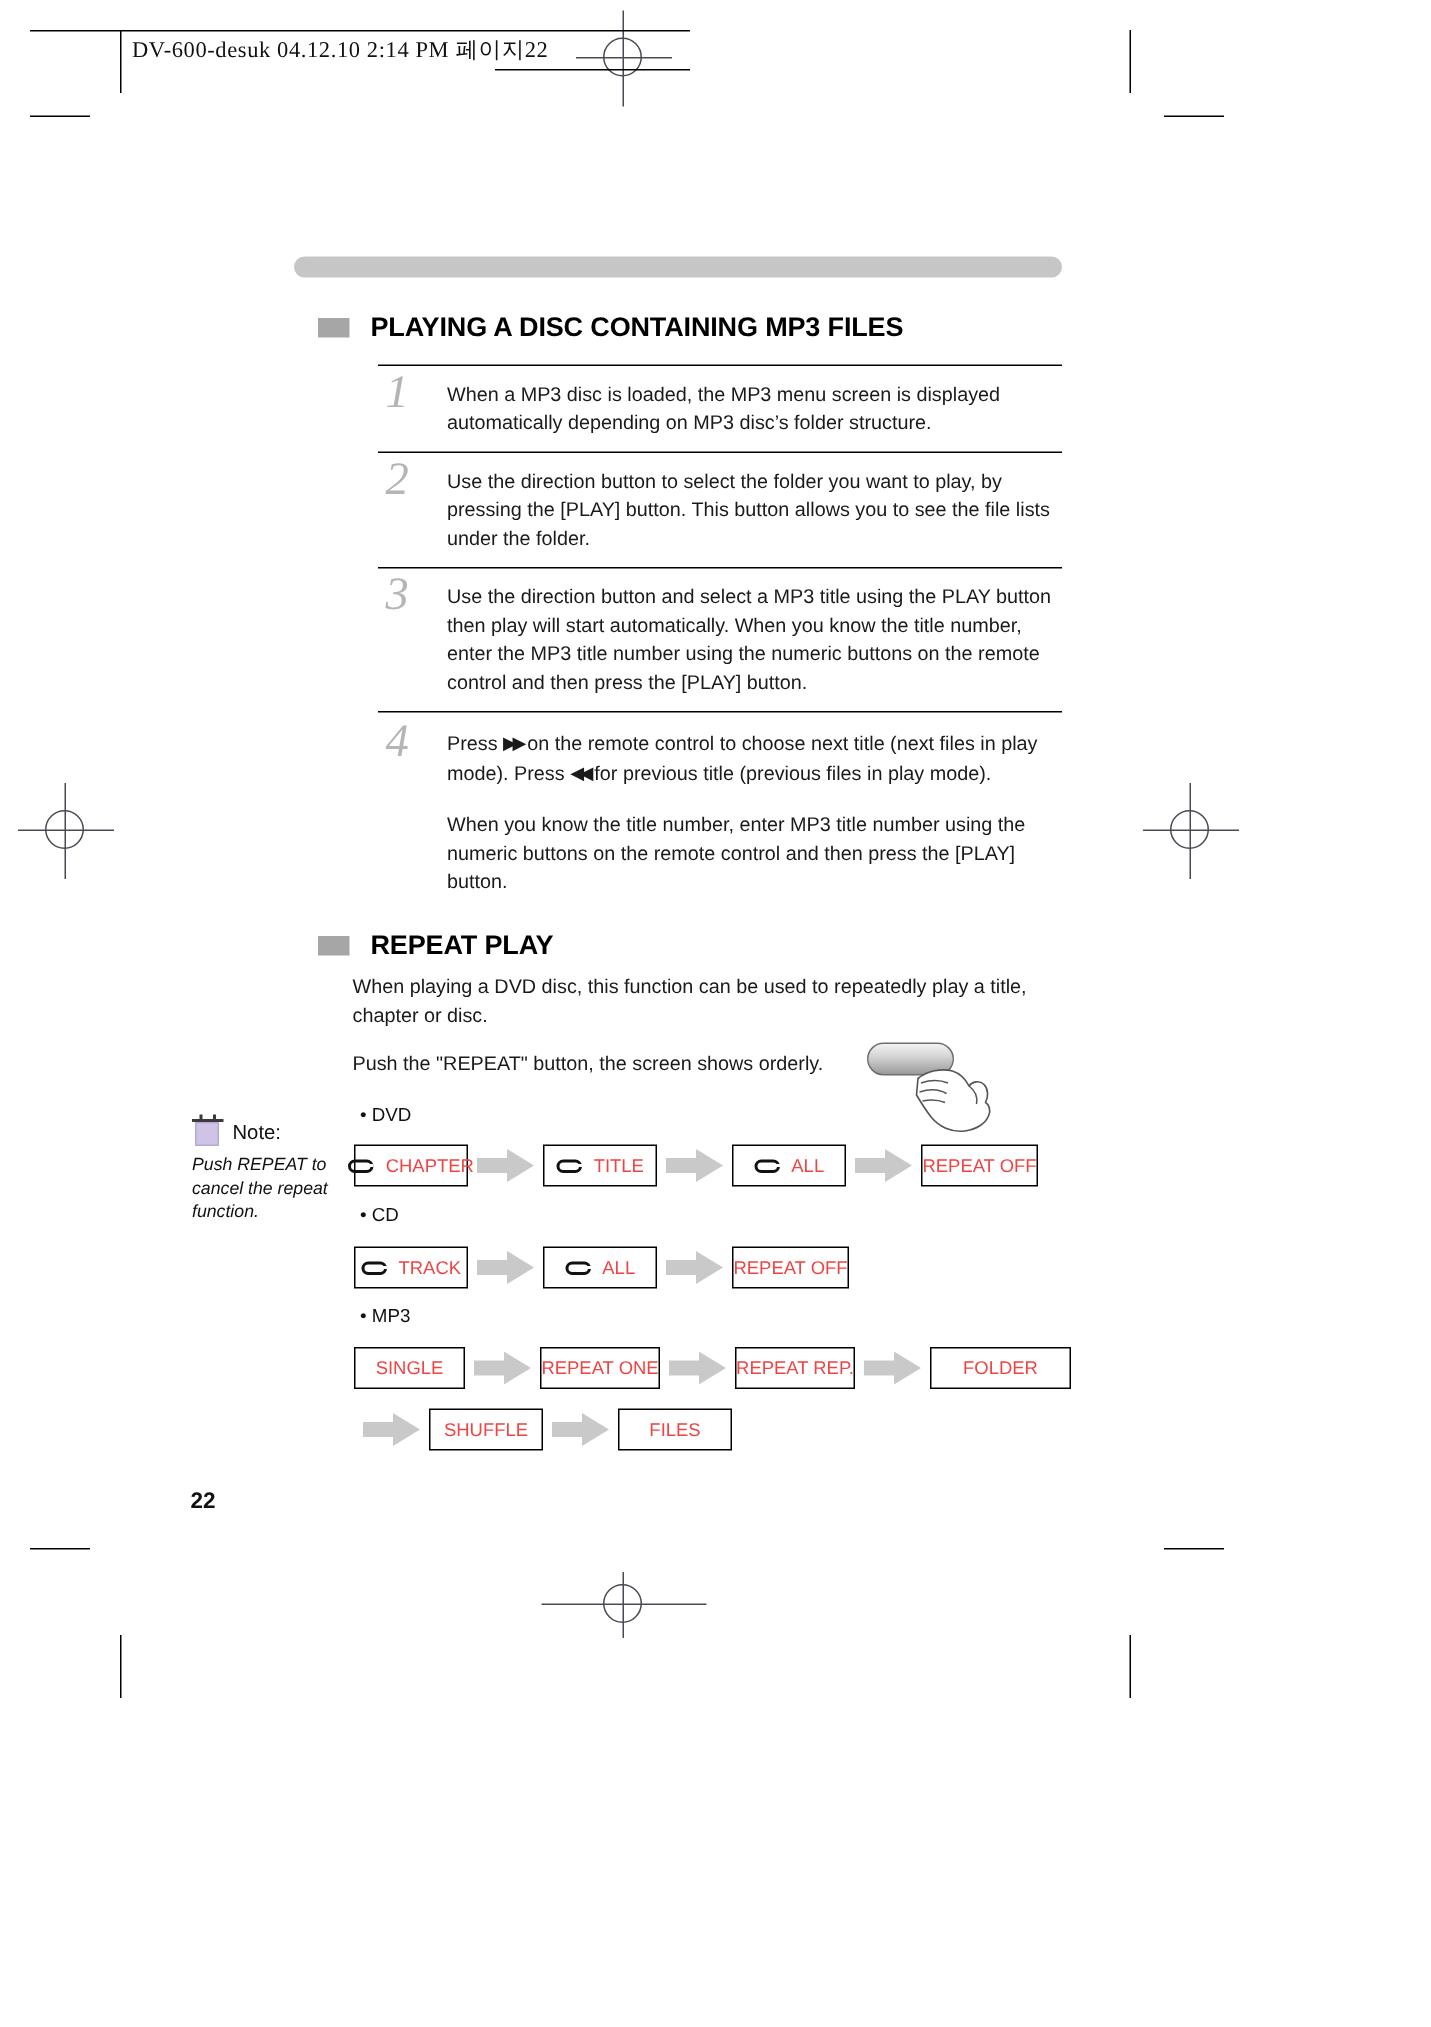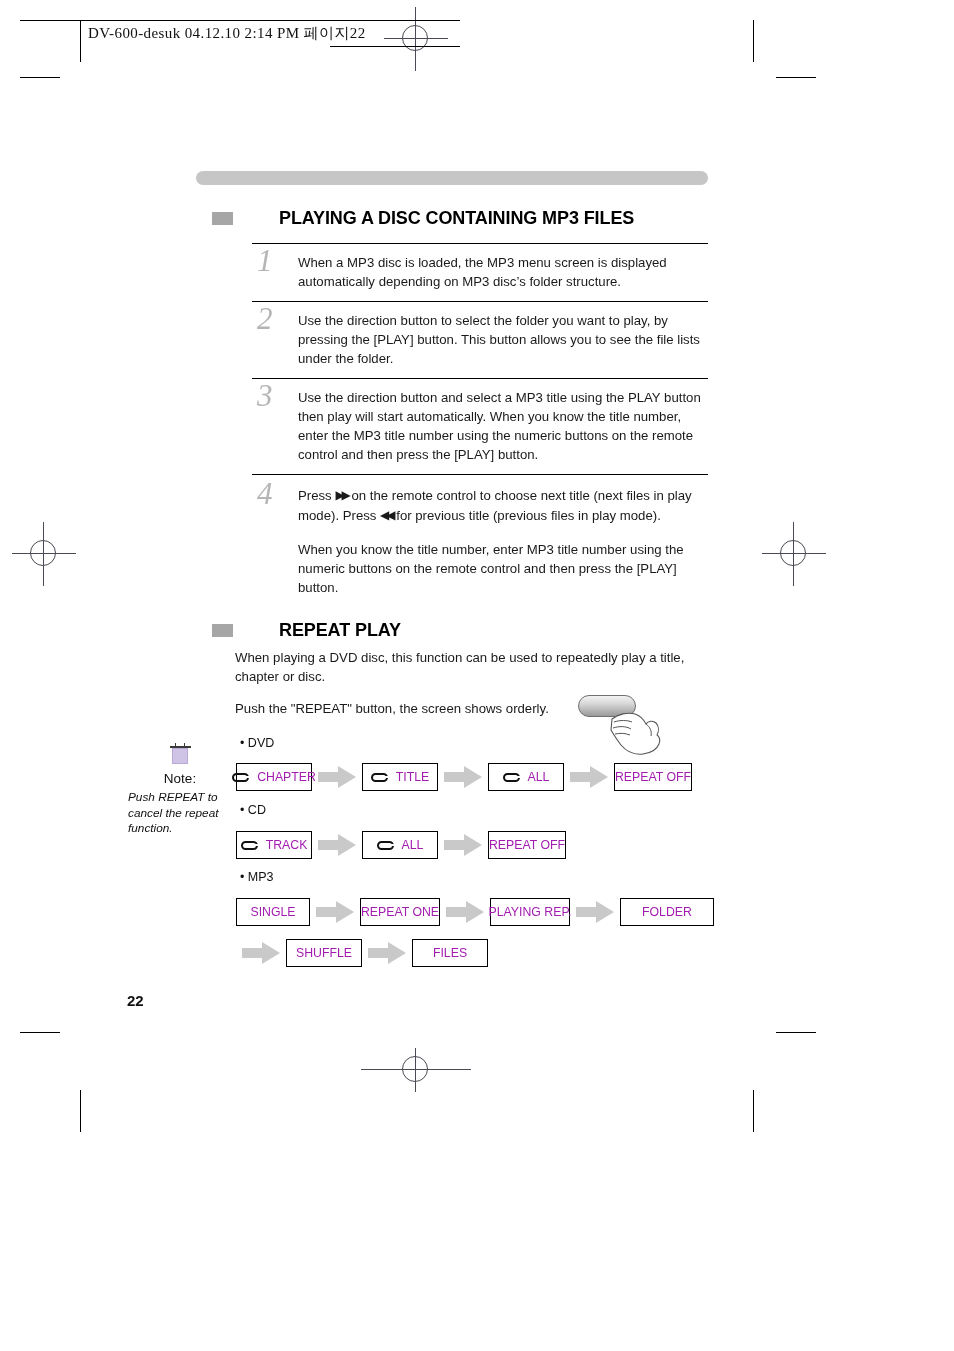--- a/index.html
+++ b/index.html
@@ -78,21 +78,20 @@
     width: 512px;
     height: 14px;
     background: #c6c6c6;
     border-radius: 7px;
   }
 
   .sect-head {
     position: absolute;
     display: flex;
     align-items: center;
-    gap: 32px;
   }
   .sect-square {
     width: 21px;
     height: 13px;
     background: #a6a6a6;
     margin-right: 14px;
   }
   .sect-title {
     font-family: "Liberation Sans", sans-serif;
     font-weight: bold;
@@ -161,21 +160,20 @@
     position: absolute;
     left: 128px;
     top: 743px;
     width: 104px;
   }
   .note-head {
     display: flex;
     align-items: center;
     gap: 6px;
     margin-bottom: 4px;
-    flex-direction: column;
   }
   .note-icon {
     position: relative;
     width: 21px;
     height: 22px;
   }
   .note-icon .pad {
     position: absolute;
     left: 2px; top: 5px;
     width: 16px; height: 16px;
@@ -246,21 +244,21 @@
   }
   .fbox {
     border: 1.4px solid #000;
     background: #fff;
     height: 28px;
     display: flex;
     align-items: center;
     justify-content: center;
     gap: 8px;
     font-size: 12.3px;
-    color: #a21caf;
+    color: #ef4444;
     box-sizing: border-box;
     padding: 0 8px;
     white-space: nowrap;
   }
   .loop-icon {
     display: inline-block;
     width: 17px;
     height: 9px;
     border: 2px solid #111;
     border-radius: 5px;
@@ -471,21 +469,21 @@
     <svg class="arrow" viewBox="0 0 38 26">
         <polygon points="0,8 20,8 20,2 38,13 20,24 20,18 0,18" fill="#c9c9c9"></polygon>
       </svg>
     <div class="fbox" style="width:80px;">
       <span>REPEAT ONE</span>
     </div>
     <svg class="arrow" viewBox="0 0 38 26">
         <polygon points="0,8 20,8 20,2 38,13 20,24 20,18 0,18" fill="#c9c9c9"></polygon>
       </svg>
     <div class="fbox" style="width:80px;">
-      <span>PLAYING REP.</span>
+      <span>REPEAT REP.</span>
     </div>
     <svg class="arrow" viewBox="0 0 38 26">
         <polygon points="0,8 20,8 20,2 38,13 20,24 20,18 0,18" fill="#c9c9c9"></polygon>
       </svg>
     <div class="fbox" style="width:94px;">
       <span>FOLDER</span>
     </div>
   </div>
 
   <div class="flow-row" style="left:236px; top:939px;">

